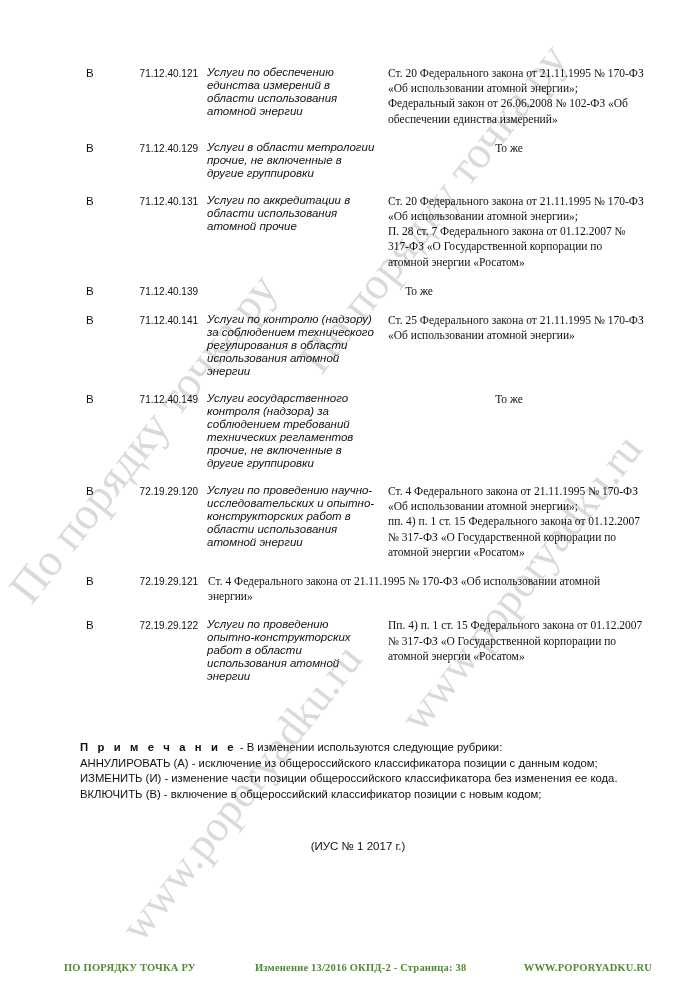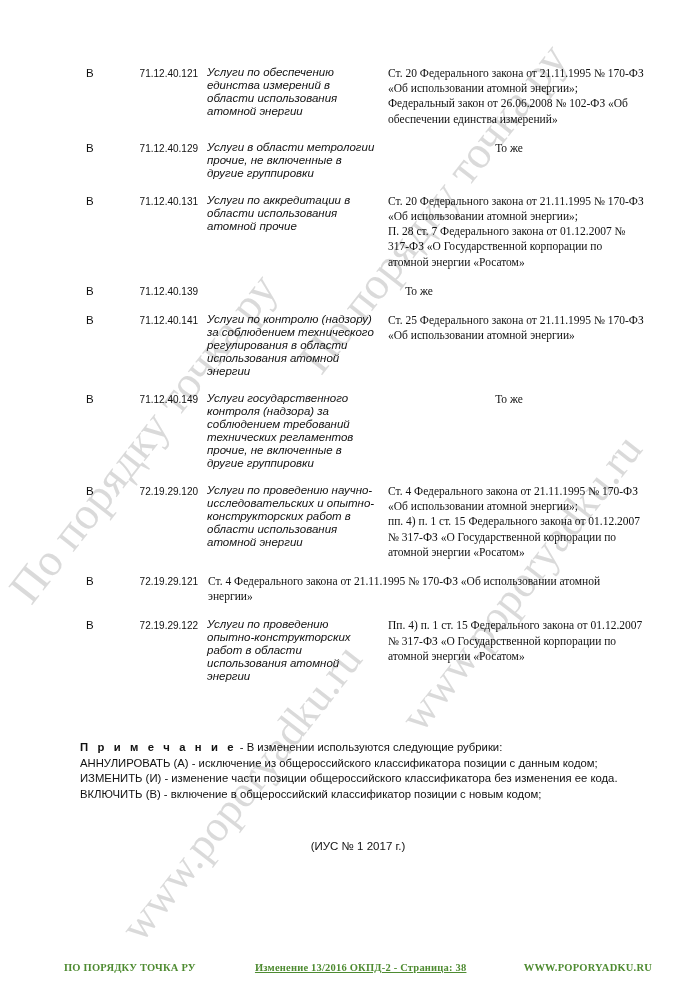--- a/index.html
+++ b/index.html
@@ -128,21 +128,21 @@
     width: 588px;
     display: flex;
     justify-content: space-between;
     align-items: baseline;
     font-family: "Liberation Serif", "DejaVu Serif", serif;
     font-weight: bold;
     font-size: 10.5px;
     color: #4e8b31;
     letter-spacing: .2px;
   }
-  .footer .mid { margin-left: 6px; margin-right: 4px; text-decoration: underline; }
+  .footer .mid { margin-left: 6px; margin-right: 4px; }
 </style>
 </head>
 <body>
 
 <div class="page">
 
   <div class="watermark-layer">
     <div class="wm wm-a">По порядку точка ру</div>
     <div class="wm wm-b">www.poporyadku.ru</div>
     <div class="wm wm-c">По порядку точка ру</div>

